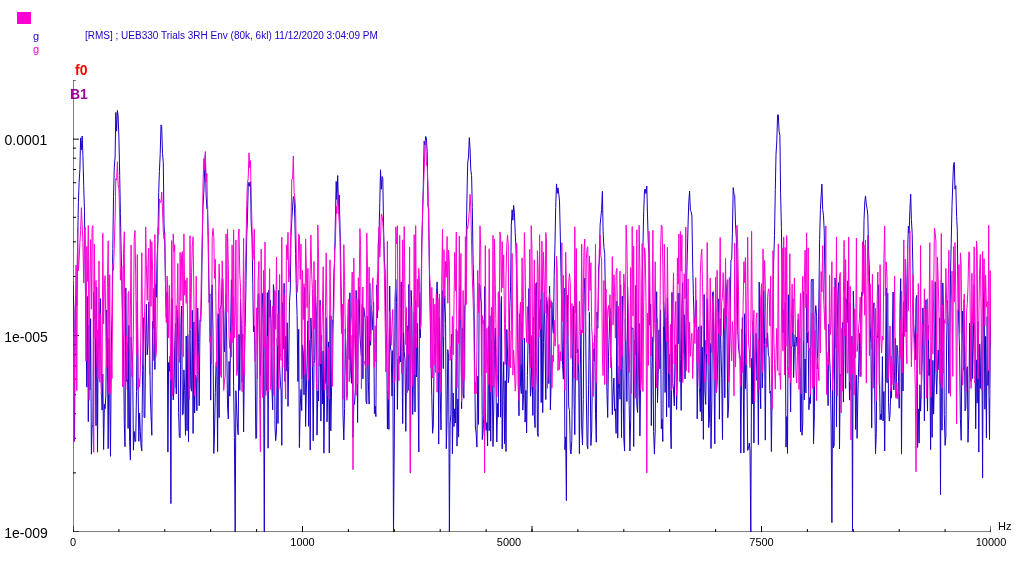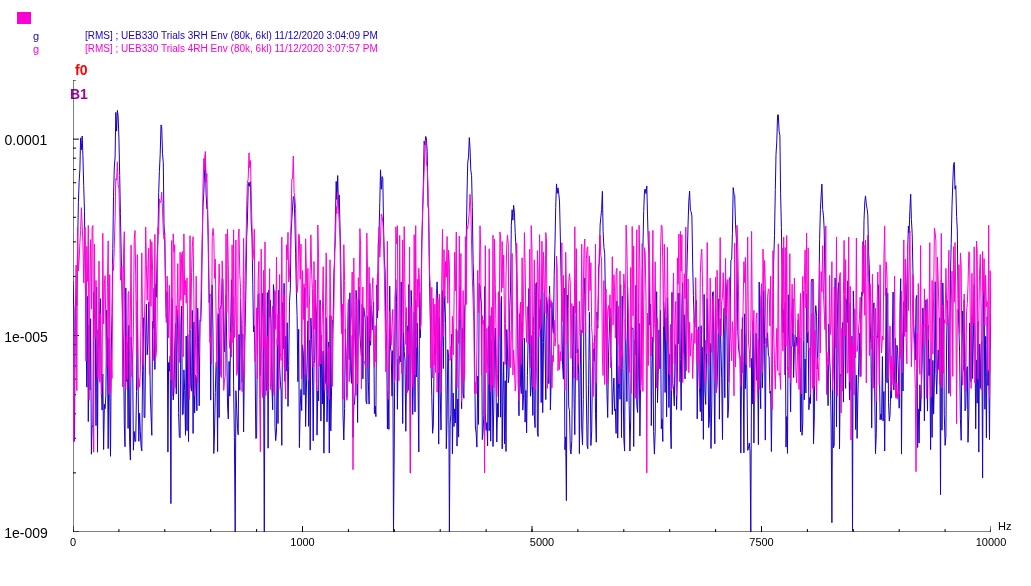--- a/index.html
+++ b/index.html
@@ -16,21 +16,20 @@
 </head>
 <body>
 <div class="page">
 
 <div class="legend-marker" style="left:17px;top:12px;background:#ff00d4;"></div>
 
 <div class="legend-unit" style="left:33px;top:30px;color:#1800c8;">g</div>
 <div class="legend-label" style="left:85px;top:30px;color:#1800c8;">[RMS] ; UEB330 Trials 3RH Env (80k, 6kl) 11/12/2020 3:04:09 PM</div>
 
 <div class="legend-unit" style="left:33px;top:43px;color:#ff00d4;">g</div>
-<div class="legend-label" style="left:85px;top:43px;color:#ff00d4;">[RMS] ; UEB330 Trials 4RH Env (80k, 6kl) 11/12/2020 3:07:57 PM</div>
 
 <div class="marker-label" style="left:75px;top:62px;color:#ff0000;">f0</div>
 <div class="marker-label" style="left:70px;top:86px;color:#a000a0;">B1</div>
 
 <div class="plot" style="left:73px;top:80px;width:918px;height:452px;">
   <svg id="spectrum-svg" width="918" height="452" viewBox="0 0 918 452" preserveAspectRatio="none">
 
     <line x1="0" y1="0" x2="0" y2="452" stroke="#000" stroke-width="1"></line>
     <line x1="0" y1="452" x2="918" y2="452" stroke="#000" stroke-width="1"></line>
   <line x1="0" y1="452" x2="6" y2="452" stroke="#000" stroke-width="1"></line>
@@ -86,20 +85,20 @@
 
 <div style="position:absolute;left:0;top:80px;width:68px;height:452px;">
   <div class="tick-y" id="ytick-0" style="width: 68px; top: 52.1325px;">0.0001</div>
   <div class="tick-y" id="ytick-1" style="width: 68px; top: 248.566px;">1e-005</div>
   <div class="tick-y" id="ytick-2" style="width: 68px; top: 445px;">1e-009</div>
 </div>
 
 <div style="position:absolute;left:73px;top:536px;width:918px;height:20px;">
   <div class="tick-x" id="xtick-0" style="left: 0px;">0</div>
   <div class="tick-x" id="xtick-1" style="left: 229.5px;">1000</div>
-  <div class="tick-x" id="xtick-2" style="left: 469px; text-align: center;">5000</div>
+  <div class="tick-x" id="xtick-2" style="left: 436px; text-align: center;">5000</div>
   <div class="tick-x" id="xtick-3" style="left: 688.5px;">7500</div>
   <div class="tick-x" id="xtick-4" style="left: 918px;">10000</div>
 </div>
 
 <div class="axis-label" style="left:998px;top:520px;">Hz</div>
 
 </div>
 
 </body></html>

